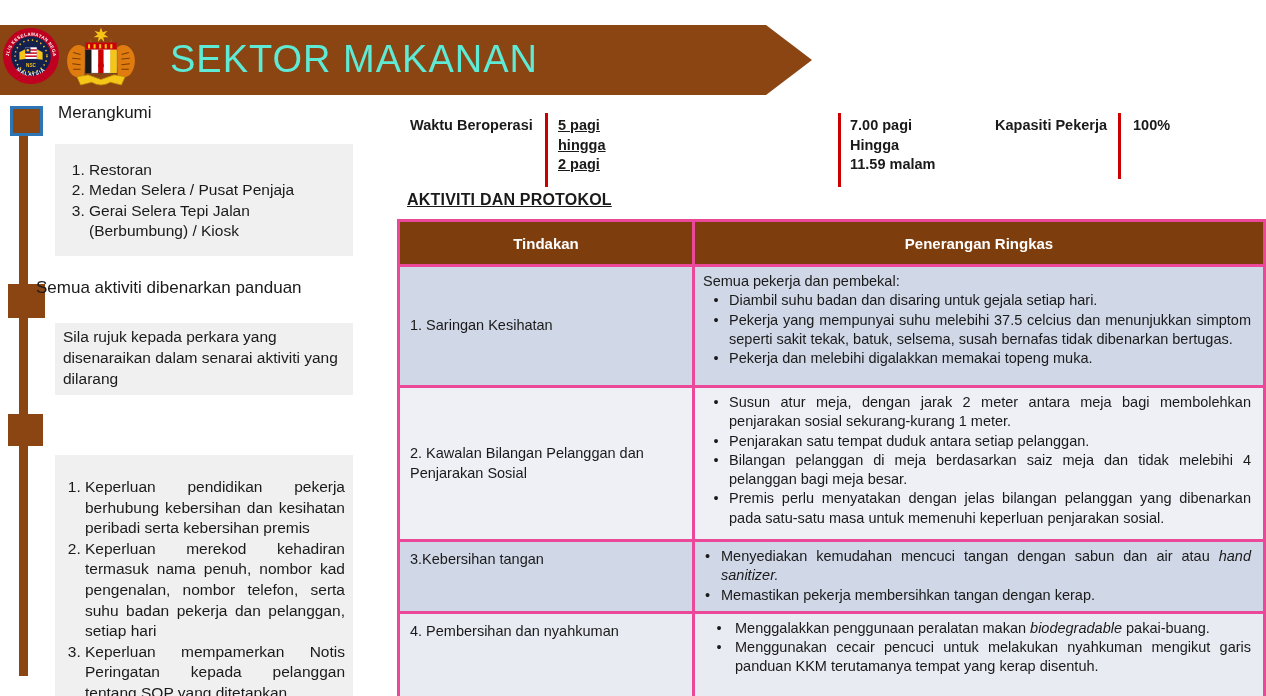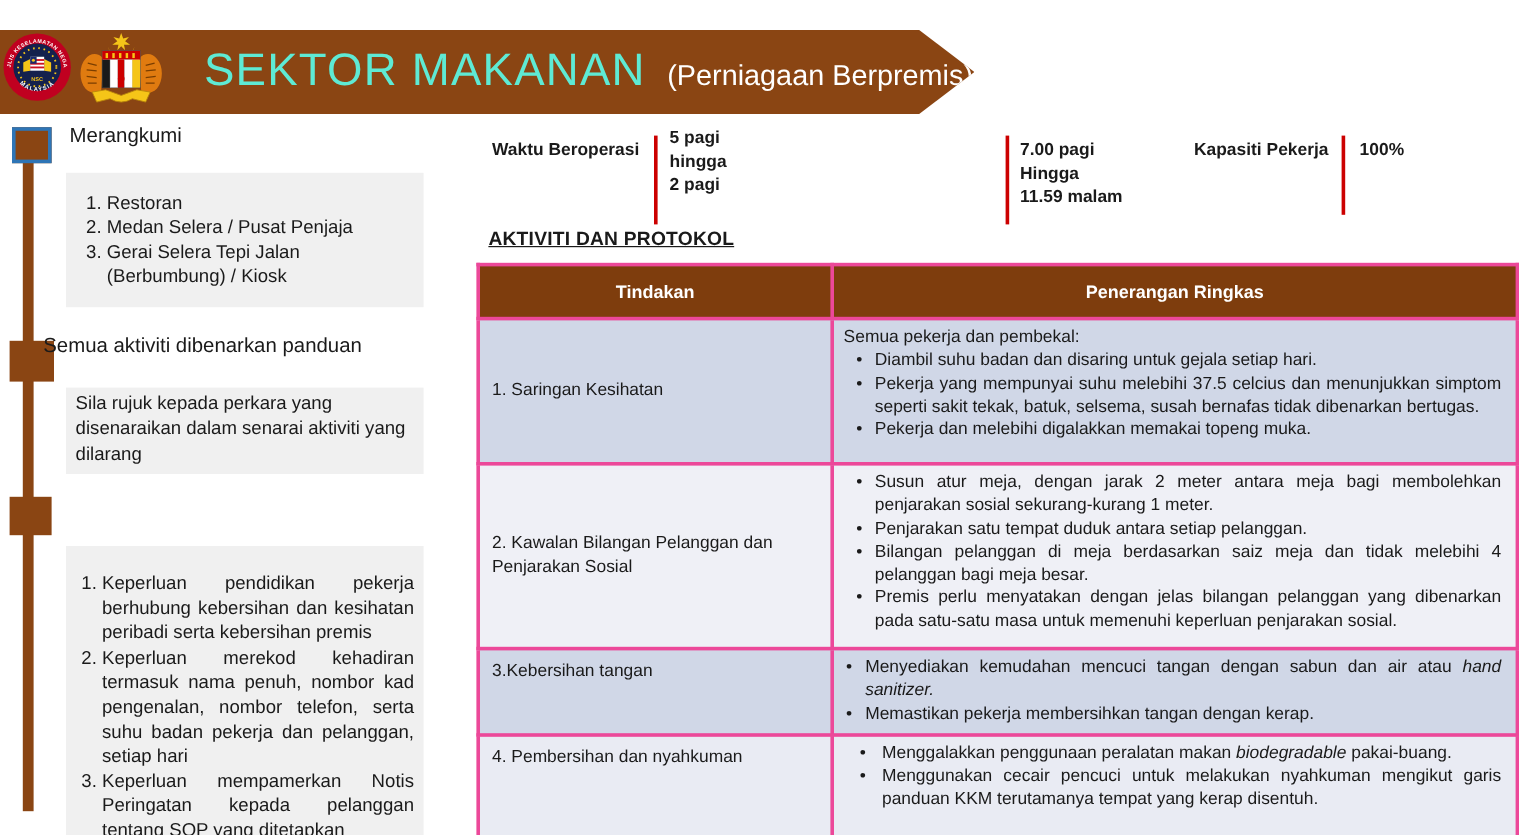--- a/index.html
+++ b/index.html
@@ -36,21 +36,21 @@
   .box3{top:455px;min-height:224px;padding:22px 8px 14px 2px;}
   .box3 ol{margin:0;padding-left:28px;font-size:15.5px;line-height:1.33;}
   .box3 li{text-align:justify;}
 
   
   .info-label{position:absolute;font-size:14.5px;font-weight:bold;line-height:1.3;}
   .info-value{position:absolute;font-size:14.5px;font-weight:bold;line-height:1.35;white-space:pre-line;}
   .info-div{position:absolute;width:3px;background:#CC0000;}
   .ig1-label{left:410px;top:116px;width:132px;}
   .div1{left:545px;top:113px;height:74px;}
-  .ig1-value{left:558px;top:106px;}
+  .ig1-value{left:558px;top:116px;text-decoration:underline;}
   .ig2-label{left:710px;top:116px;width:120px;}
   .div2{left:838px;top:113px;height:74px;}
   .ig2-value{left:850px;top:116px;}
   .ig3-label{left:995px;top:116px;width:130px;}
   .div3{left:1118px;top:113px;height:66px;}
   .ig3-value{left:1133px;top:116px;}
 
   .section-title{position:absolute;left:407px;top:191px;font-size:16px;font-weight:bold;
     text-decoration:underline;letter-spacing:.2px;}
 
@@ -78,21 +78,20 @@
   .bullet-text em{font-style:italic;}
 </style>
 </head>
 <body>
 
 <div class="page">
 
   <header class="banner">
     <div class="banner-text">
       <h1 class="banner-title">SEKTOR MAKANAN</h1>
-      <span class="banner-subtitle">(Perniagaan Berpremis)</span>
     </div>
   </header>
 
   <svg class="logo logo-nsc" width="58" height="58" viewBox="0 0 60 60">
     <circle cx="30" cy="30" r="29" fill="#C00020"></circle>
     <circle cx="30" cy="30" r="20.5" fill="#14214D"></circle>
     <circle cx="30" cy="30" r="16.5" fill="none" stroke="#F5C518" stroke-width="1.6" stroke-dasharray="1.4 3.2"></circle>
     <defs>
       <path id="arcTop" d="M 7,32 A 23,23 0 0 1 53,32"></path>
       <path id="arcBot" d="M 10,36 A 21,21 0 0 0 50,36"></path>

